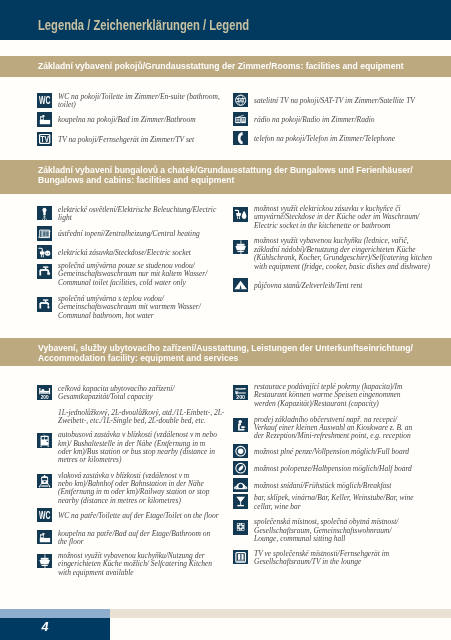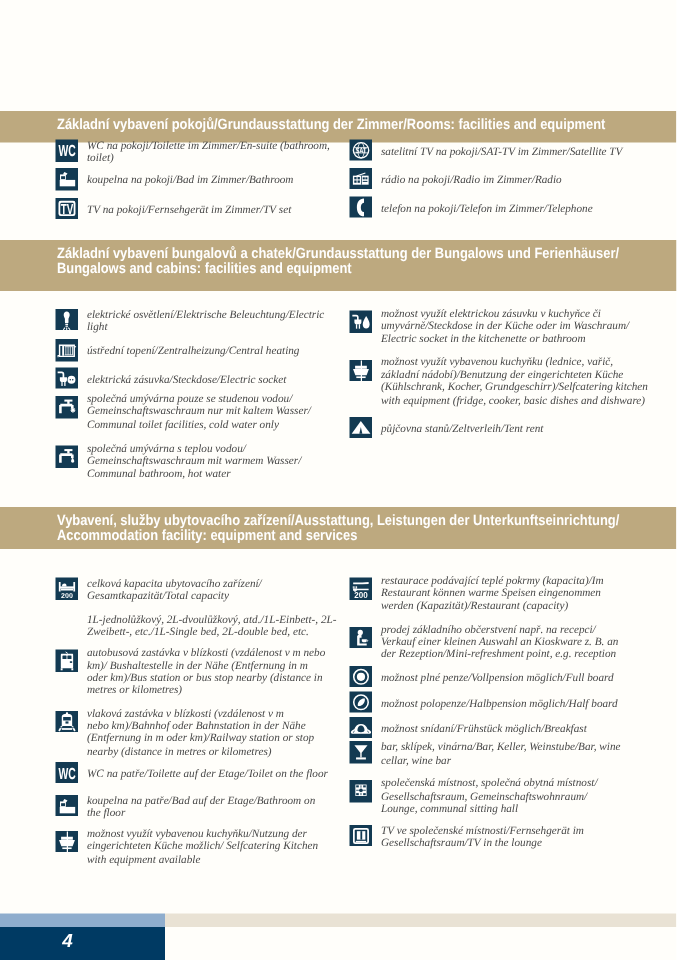--- a/index.html
+++ b/index.html
@@ -34,23 +34,26 @@
   .footer-r .url{position:absolute;left:9.4px;top:9.4px;color:#ffffff;font-size:10.6px;font-weight:bold;
                  line-height:0;white-space:nowrap;
                  font-family:"Liberation Sans",sans-serif;font-style:italic;
                  transform:scaleX(0.84);transform-origin:left top;}
 </style>
 </head>
 <body>
 
 <div class="page">
 
+  <div class="topbar">
+    <div class="title">Legenda / Zeichenerklärungen / Legend</div>
+  </div>
 
   <div id="sections-root">
-      <div class="sechdr" style="top: 74px; height: 21px;">
+      <div class="sechdr" style="top: 56px; height: 21px;">
         <span style="top: 10.3px;">Základní vybavení pokojů/Grundausstattung der Zimmer/Rooms: facilities and equipment</span>
       </div>
       <div class="icon" style="left: 36.7px; top: 93px;">
         <svg viewBox="0 0 16 16">
           <text x="8.2" y="12.4" font-family="Liberation Sans,sans-serif" font-size="11.7" font-weight="bold" fill="#fff" text-anchor="middle" textLength="12.6" lengthAdjust="spacingAndGlyphs">WC</text>
         </svg>
       </div>
       <div>
         <div class="txt" style="left: 58.2px; top: 97px;">WC na pokoji/Toilette im Zimmer/En-suite (bathroom,</div>
         <div class="txt" style="left: 58.2px; top: 105.4px;">toilet)</div>

